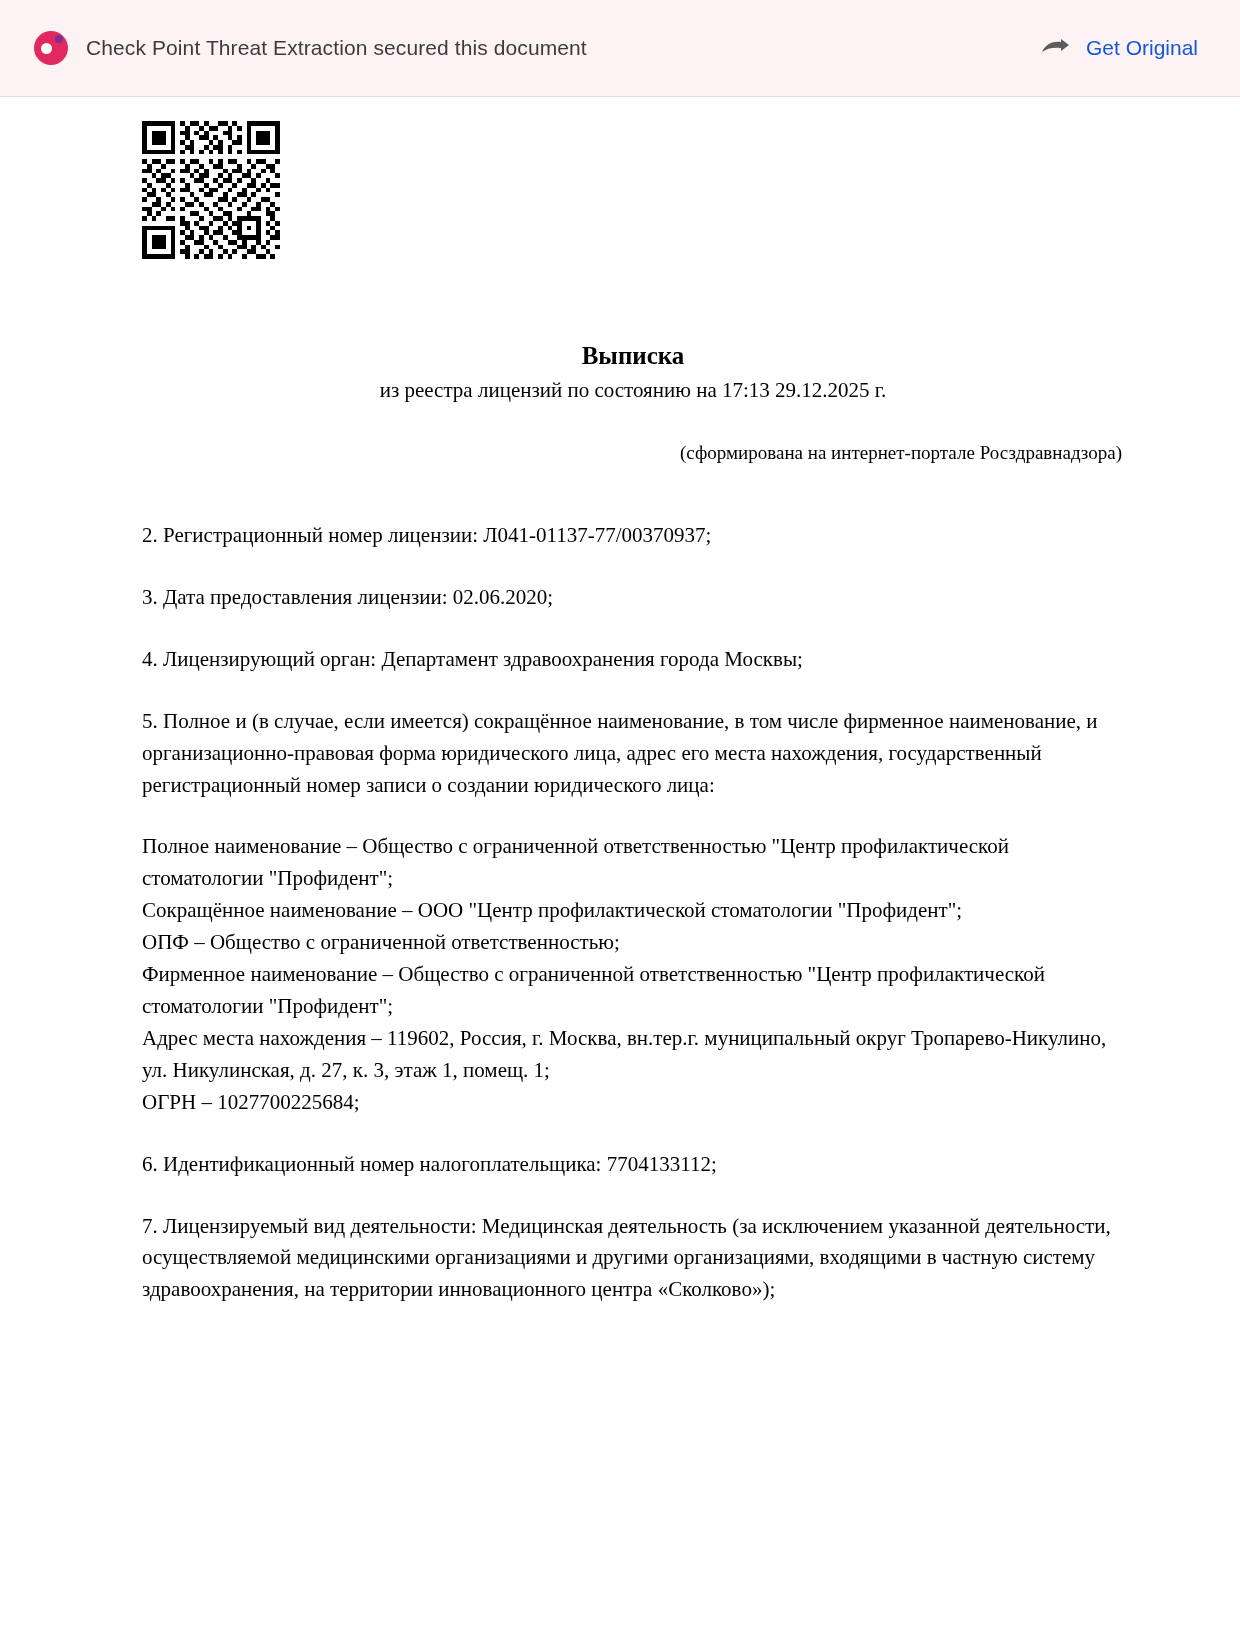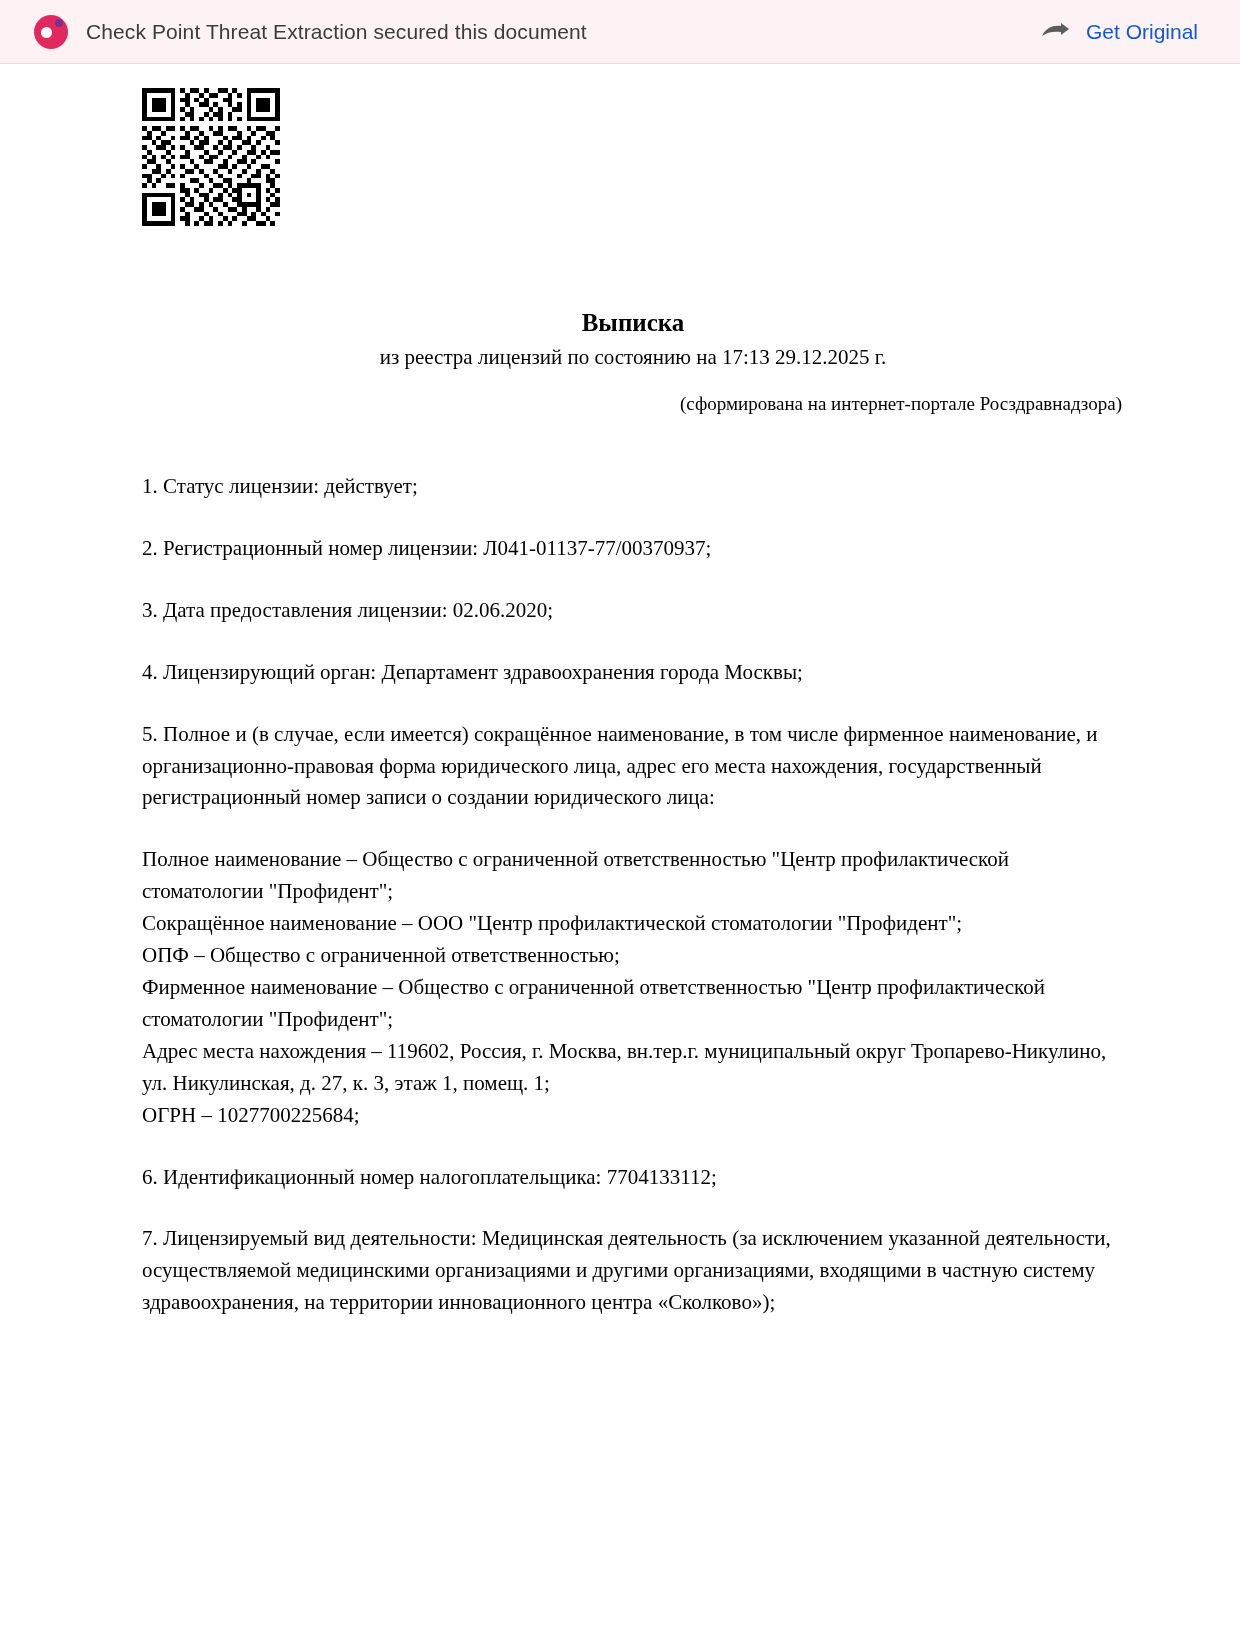--- a/index.html
+++ b/index.html
@@ -10,21 +10,21 @@
   body {
     width: 1240px;
     min-height: 1650px;
     font-family: "Liberation Serif", serif;
     color: #000;
     position: relative;
   }
 
   
   .cp-banner {
-    height: 64px;
+    height: 97px;
     background: #fdf2f4;
     border-bottom: 1px solid #f0d8dd;
     display: flex;
     align-items: center;
     justify-content: space-between;
     padding: 0 26px 0 34px;
     box-sizing: border-box;
   }
   .cp-left {
     display: flex;
@@ -114,21 +114,21 @@
   .title-2 {
     font-size: 21px;
     font-weight: normal;
     line-height: 1.5;
     text-align: center;
   }
 
   .subtitle {
     text-align: right;
     font-size: 19px;
-    margin-top: 20px;
+    margin-top: 36px;
     padding-right: 2px;
   }
 
   .content {
     margin-top: 56px;
     font-size: 21px;
     line-height: 1.52;
   }
   .content p {
     margin: 0 0 30px 0;
@@ -406,21 +406,20 @@
   </div>
 
   <div class="title-block">
     <div class="title-1">Выписка</div>
     <div class="title-2">из реестра лицензий по состоянию на 17:13 29.12.2025 г.</div>
   </div>
 
   <div class="subtitle">(сформирована на интернет-портале Росздравнадзора)</div>
 
   <div class="content">
-    <p>1. Статус лицензии: действует;</p>
     <p>2. Регистрационный номер лицензии: Л041-01137-77/00370937;</p>
     <p>3. Дата предоставления лицензии: 02.06.2020;</p>
     <p>4. Лицензирующий орган: Департамент здравоохранения города Москвы;</p>
     <p>5. Полное и (в случае, если имеется) сокращённое наименование, в том числе фирменное наименование, и организационно-правовая форма юридического лица, адрес его места нахождения, государственный регистрационный номер записи о создании юридического лица:</p>
 
     <div class="block-lines">
       <div>Полное наименование – Общество с ограниченной ответственностью "Центр профилактической стоматологии "Профидент";</div>
       <div>Сокращённое наименование – ООО "Центр профилактической стоматологии "Профидент";</div>
       <div>ОПФ – Общество с ограниченной ответственностью;</div>
       <div>Фирменное наименование – Общество с ограниченной ответственностью "Центр профилактической стоматологии "Профидент";</div>

